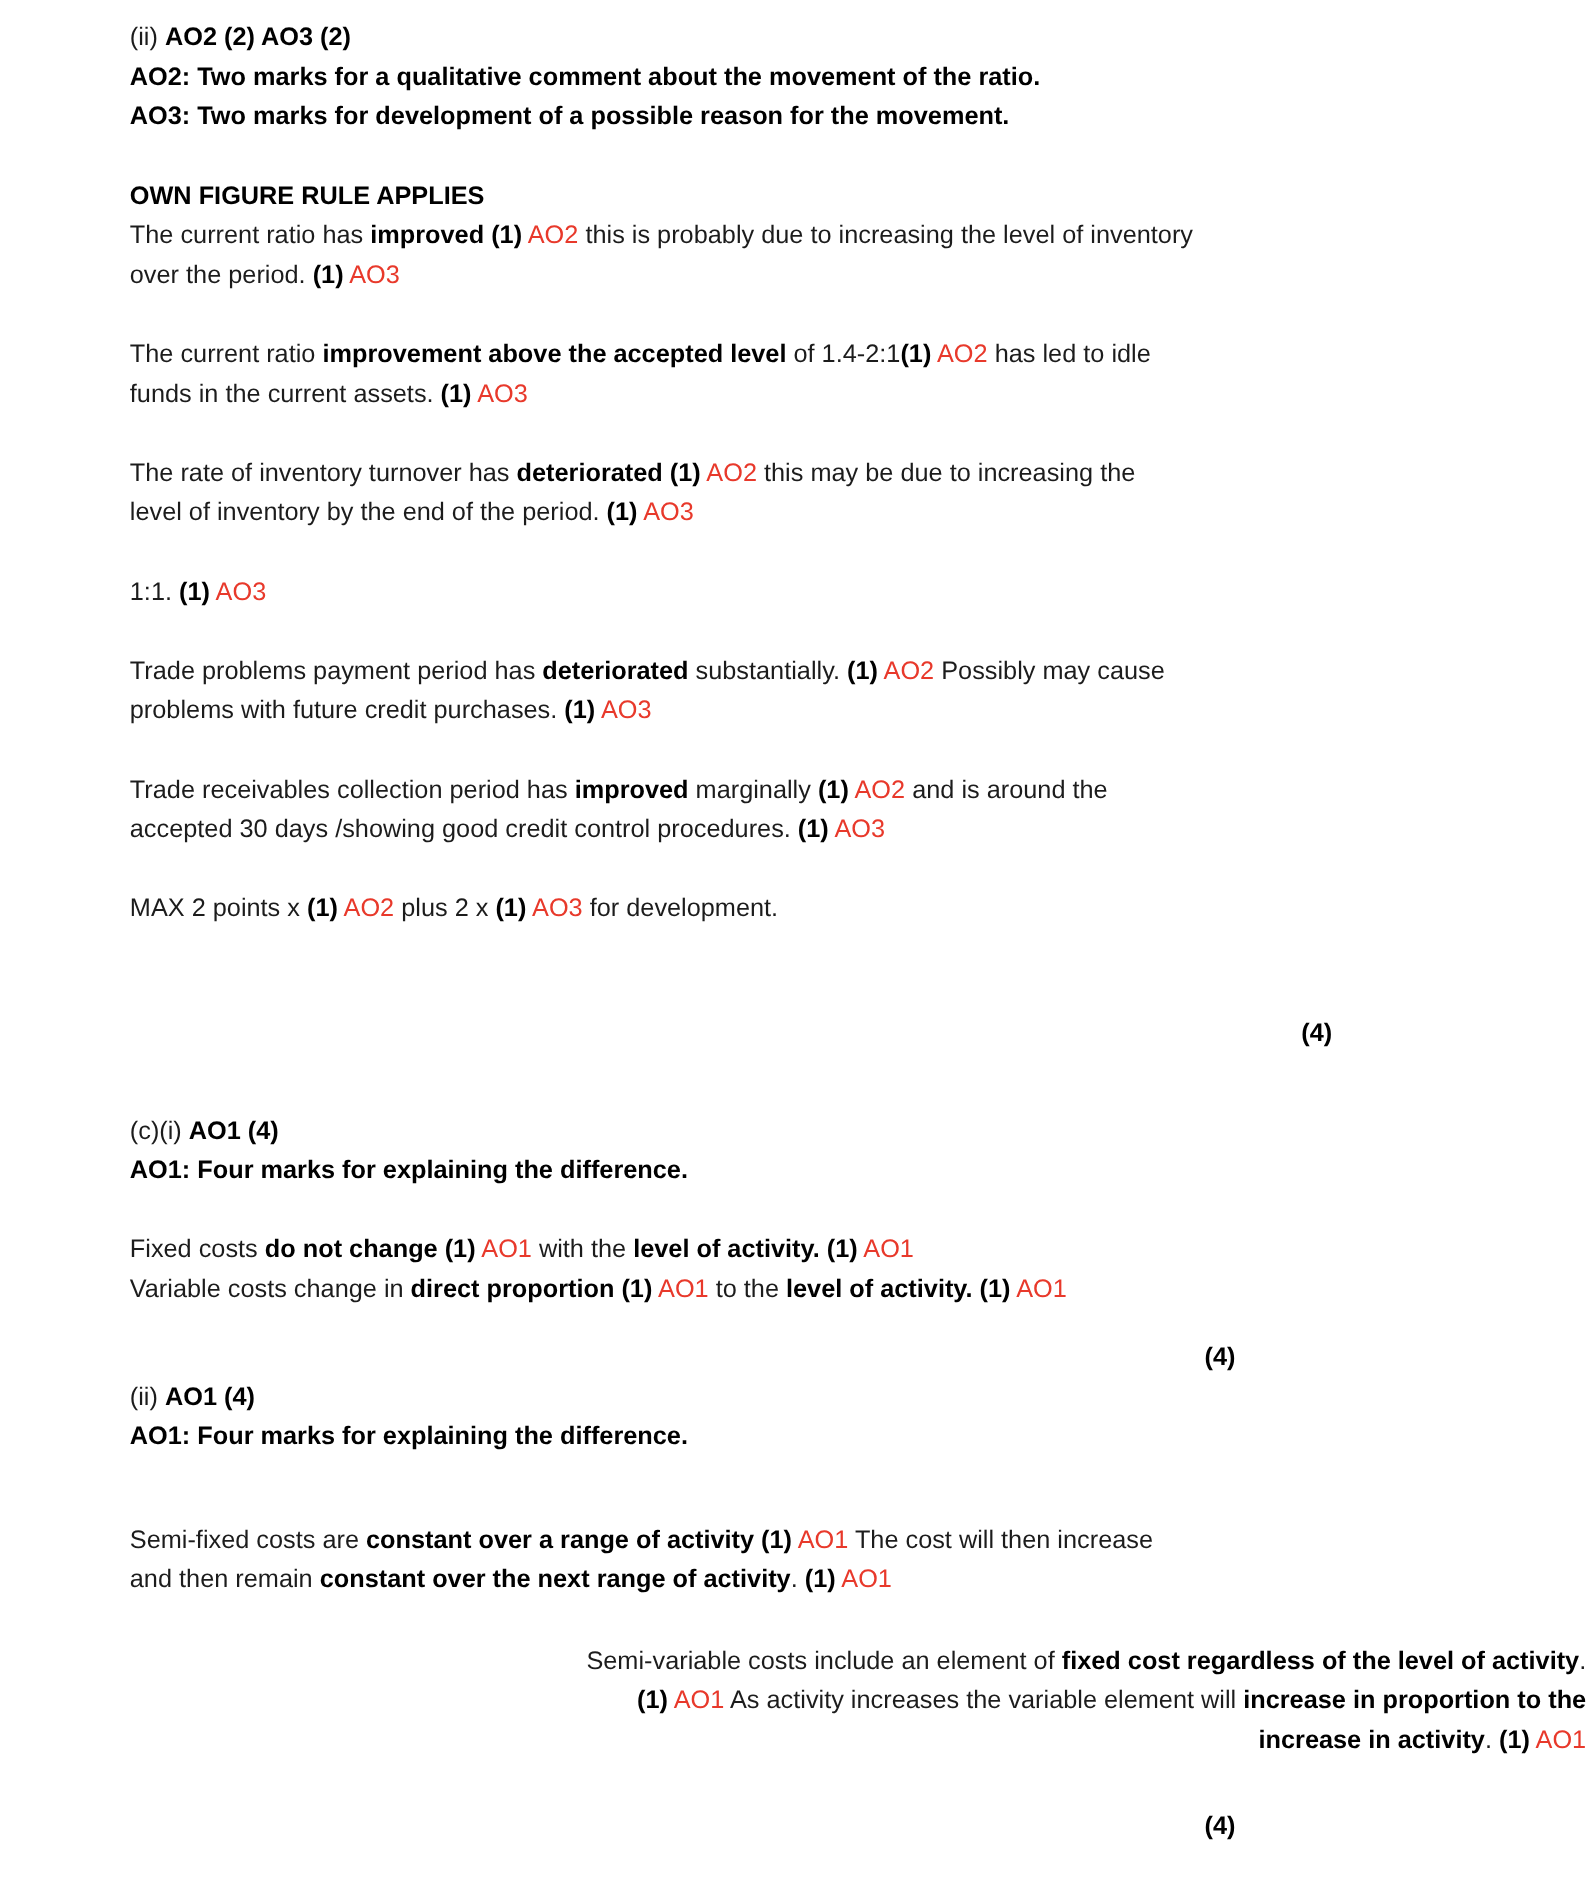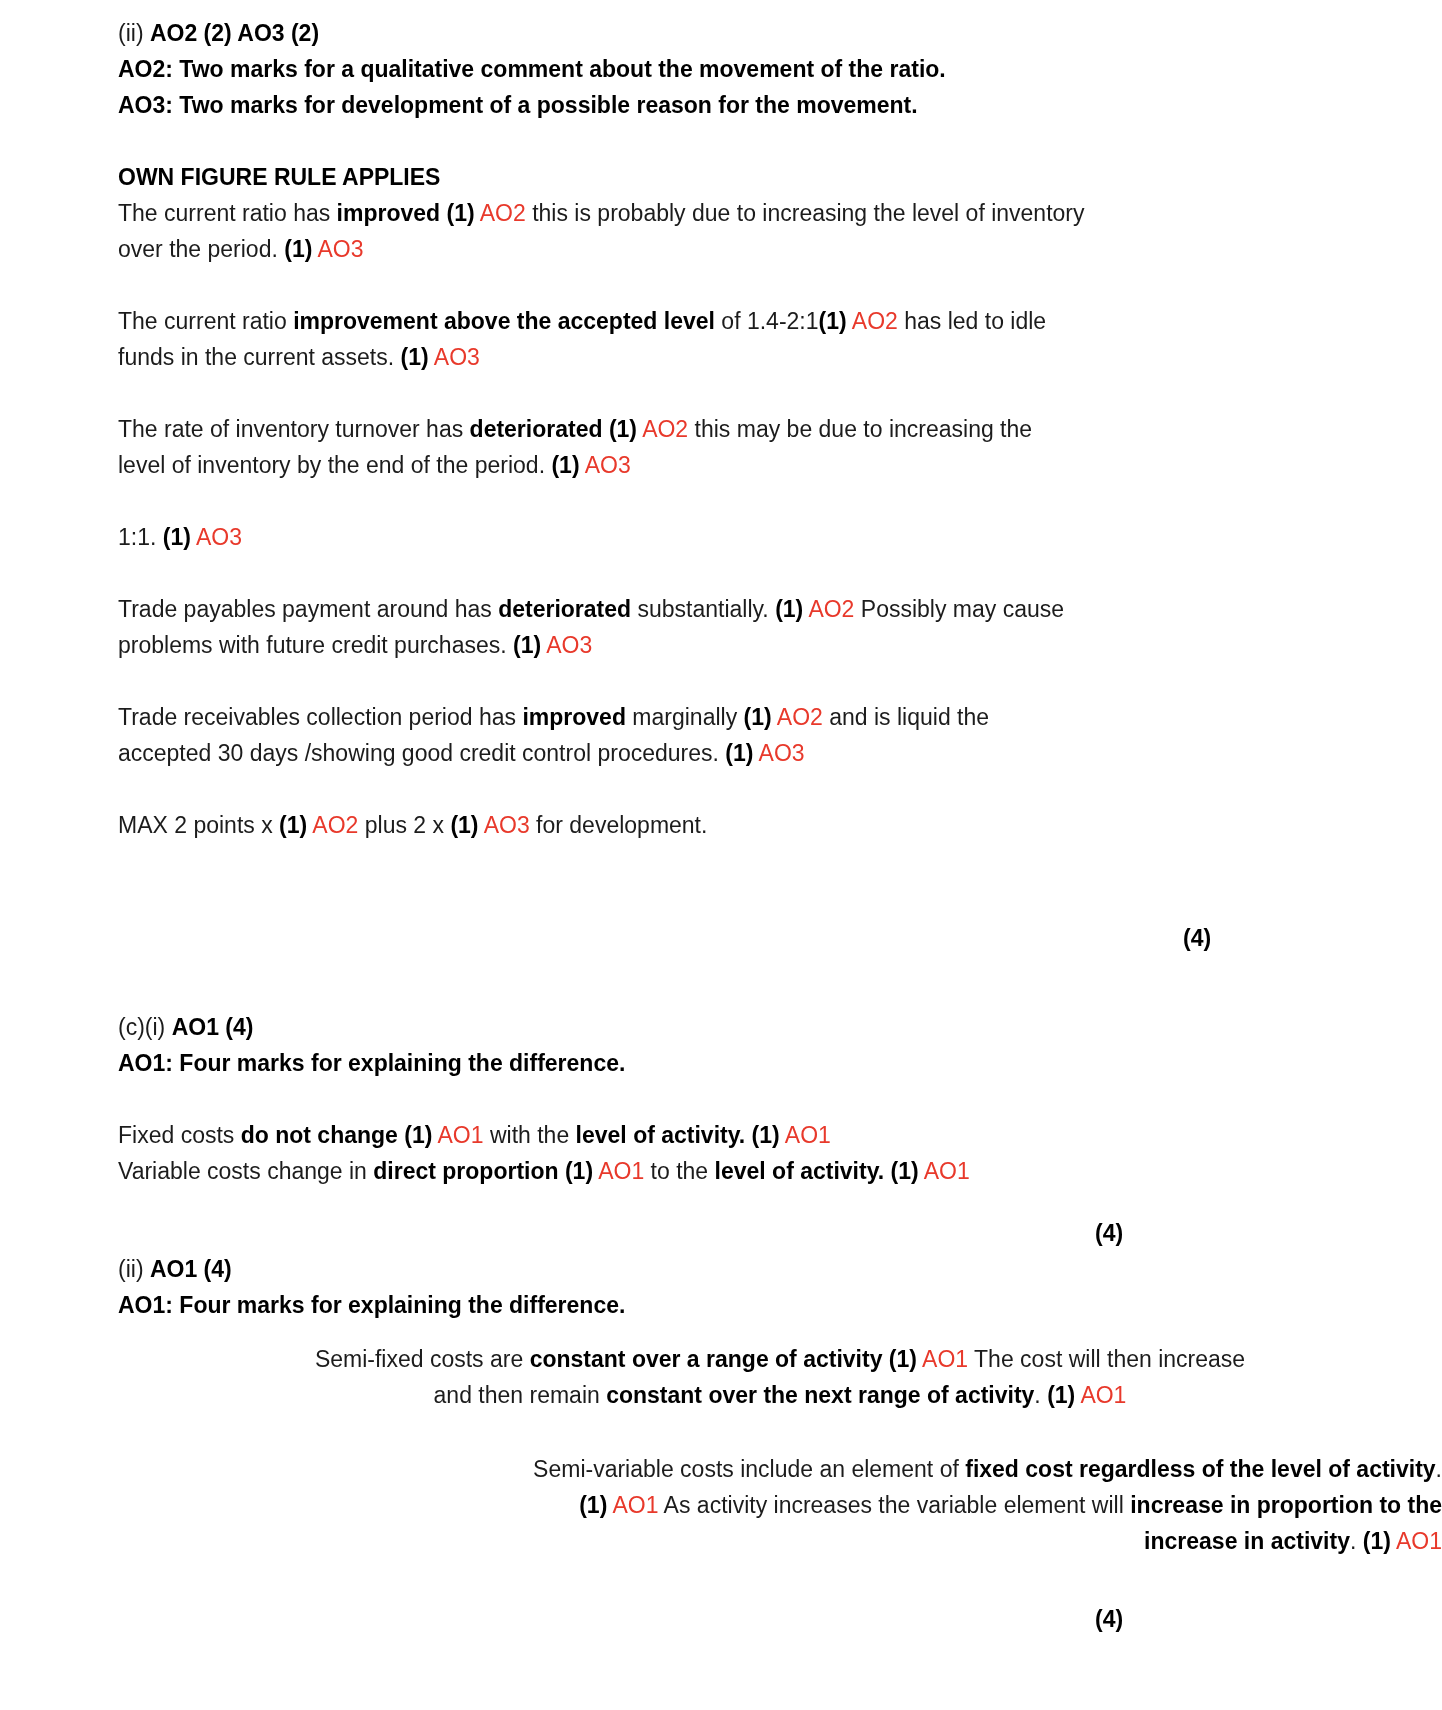--- a/index.html
+++ b/index.html
@@ -25,21 +25,21 @@
   }
   .para { }
   .line { white-space: nowrap; }
   .b { font-weight: 700; color: #000000; }
   .r { color: var(--red); }
   .mark { font-weight: 700; }
   .mt13 { }
   .mt26 { margin-top: 26px; }
   .mt36 { margin-top: 36px; }
   .mt38 { margin-top: 38px; text-align: right; }
-  .mt39 { margin-top: 18px; text-align: center; }
+  .mt39 { margin-top: 58px; }
   .mt42 { margin-top: 42px; }
   .mt53 { margin-top: 53px; }
   .mt77 { margin-top: 77px; }
   .ml1065 { margin-left: 1065px; }
   .ml977 { margin-left: 977px; }
 </style>
 </head>
 <body>
 
 <div class="page">
@@ -64,25 +64,25 @@
       <div class="line"><span>funds in the current assets. </span><span class="b">(1)</span><span> </span><span class="r">AO3</span></div>
     </div>
   <div class="para mt36">
       <div class="line"><span>The rate of inventory turnover has </span><span class="b">deteriorated (1)</span><span> </span><span class="r">AO2</span><span> this may be due to increasing the</span></div>
       <div class="line"><span>level of inventory by the end of the period. </span><span class="b">(1)</span><span> </span><span class="r">AO3</span></div>
     </div>
   <div class="para mt36">
       <div class="line"><span>1:1. </span><span class="b">(1)</span><span> </span><span class="r">AO3</span></div>
     </div>
   <div class="para mt36">
-      <div class="line"><span>Trade payables payment around has </span><span class="b">deteriorated</span><span> substantially. </span><span class="b">(1)</span><span> </span><span class="r">AO2</span><span> Possibly may cause</span></div>
+      <div class="line"><span>Trade problems payment period has </span><span class="b">deteriorated</span><span> substantially. </span><span class="b">(1)</span><span> </span><span class="r">AO2</span><span> Possibly may cause</span></div>
       <div class="line"><span>problems with future credit purchases. </span><span class="b">(1)</span><span> </span><span class="r">AO3</span></div>
     </div>
   <div class="para mt36">
-      <div class="line"><span>Trade receivables collection period has </span><span class="b">improved</span><span> marginally </span><span class="b">(1)</span><span> </span><span class="r">AO2</span><span> and is liquid the</span></div>
+      <div class="line"><span>Trade receivables collection period has </span><span class="b">improved</span><span> marginally </span><span class="b">(1)</span><span> </span><span class="r">AO2</span><span> and is around the</span></div>
       <div class="line"><span>accepted 30 days /showing good credit control procedures. </span><span class="b">(1)</span><span> </span><span class="r">AO3</span></div>
     </div>
   <div class="para mt36">
       <div class="line"><span>MAX 2 points x </span><span class="b">(1)</span><span> </span><span class="r">AO2</span><span> plus 2 x </span><span class="b">(1)</span><span> </span><span class="r">AO3</span><span> for development.</span></div>
     </div>
   <div class="para mark mt77 ml1065">
       <div class="line"><span class="b">(4)</span></div>
     </div>
   <div class="para mt53">
       <div class="line"><span>(c)(i) </span><span class="b">AO1 (4)</span></div>

